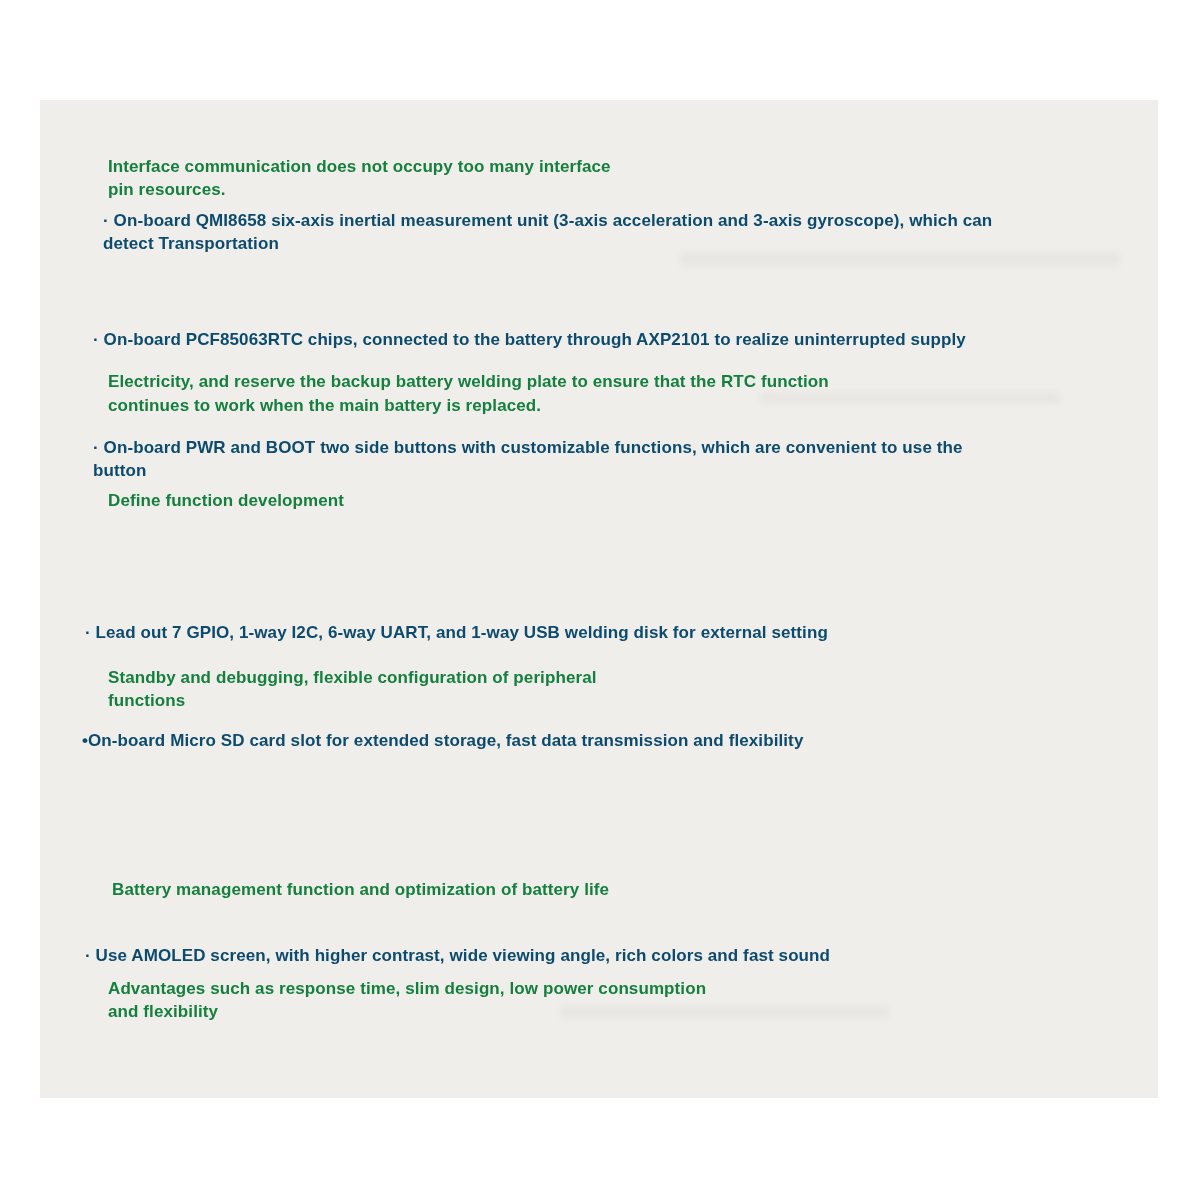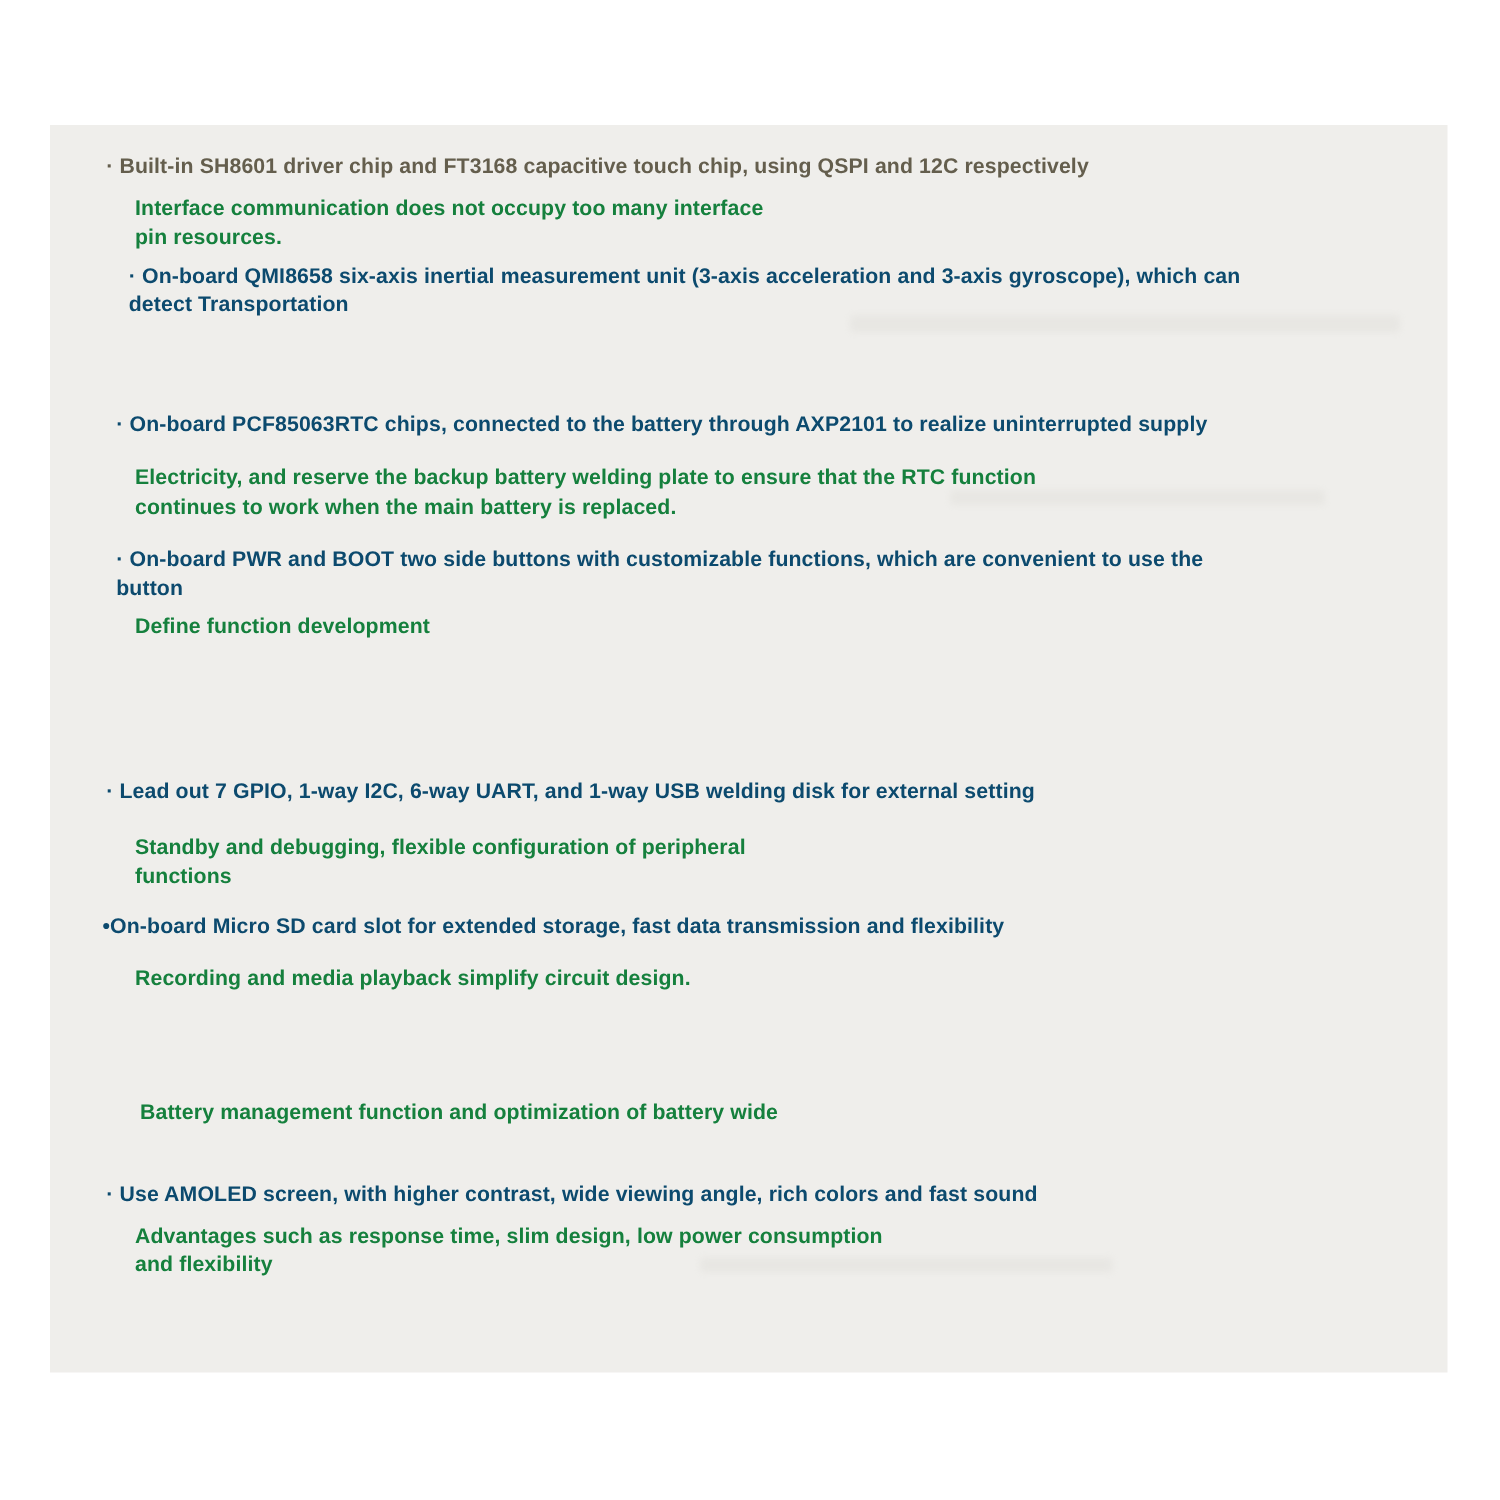--- a/index.html
+++ b/index.html
@@ -47,43 +47,41 @@
 </head>
 <body>
 
 <div class="page">
   <div class="card">
 
     <div class="ghost" style="left:640px; top:152px; width:440px; height:14px;"></div>
     <div class="ghost" style="left:720px; top:292px; width:300px; height:12px;"></div>
     <div class="ghost" style="left:520px; top:906px; width:330px; height:12px;"></div>
 
-    <div class="line olive" style="left:45px; top:21px;">· Built-in SH8601 driver chip and FT3168 capacitive touch chip, using QSPI and 12C respectively</div>
     <div class="line sub" style="left:68px; top:55px;">Interface communication does not occupy too many interface
 pin resources.</div>
 
     <div class="line" style="left:63px; top:109px;">· On-board QMI8658 six-axis inertial measurement unit (3-axis acceleration and 3-axis gyroscope), which can
 detect Transportation</div>
 
     <div class="line" style="left:53px; top:228px;">· On-board PCF85063RTC chips, connected to the battery through AXP2101 to realize uninterrupted supply</div>
     <div class="line sub" style="left:68px; top:270px; line-height:24px;">Electricity, and reserve the backup battery welding plate to ensure that the RTC function
 continues to work when the main battery is replaced.</div>
 
     <div class="line" style="left:53px; top:336px;">· On-board PWR and BOOT two side buttons with customizable functions, which are convenient to use the
 button</div>
     <div class="line sub" style="left:68px; top:389px;">Define function development</div>
 
 
     <div class="line" style="left:45px; top:521px;">· Lead out 7 GPIO, 1-way I2C, 6-way UART, and 1-way USB welding disk for external setting</div>
     <div class="line sub" style="left:68px; top:552px;margin-top:14px;">Standby and debugging, flexible configuration of peripheral
 functions</div>
 
     <div class="line" style="left:42px; top:629px;">•On-board Micro SD card slot for extended storage, fast data transmission and flexibility</div>
-    <div class="line sub" style="left:68px; top:671px;">Recording and media playback simplify circuit design.</div>
 
-    <div class="line sub" style="left:72px; top:778px;">Battery management function and optimization of battery wide</div>
+    <div class="line sub" style="left:72px; top:778px;">Battery management function and optimization of battery life</div>
 
     <div class="line" style="left:45px; top:844px;">· Use AMOLED screen, with higher contrast, wide viewing angle, rich colors and fast sound</div>
     <div class="line sub" style="left:68px; top:877px;">Advantages such as response time, slim design, low power consumption
 and flexibility</div>
 
   </div>
 </div>
 
 </body></html>

